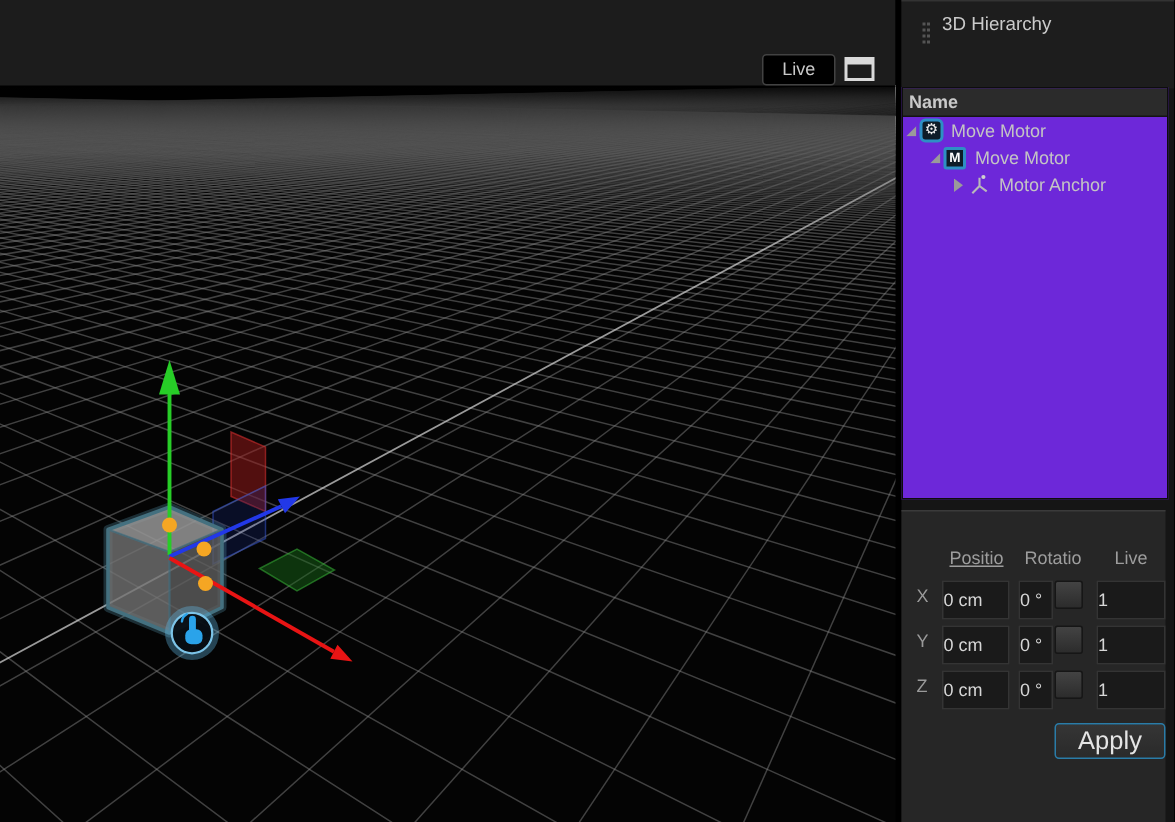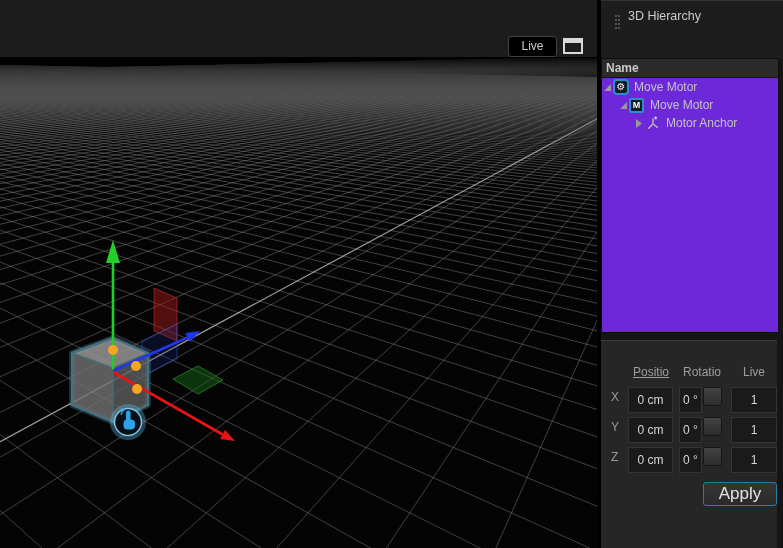--- a/index.html
+++ b/index.html
@@ -57,21 +57,21 @@
 
   .trans-panel{position:absolute;left:0;top:340px;width:176px;height:208px;background:#262626;border-top:1px solid #3a3a3a;}
   .trans-title{position:absolute;left:24px;top:5px;height:18px;display:flex;align-items:center;gap:8px;}
   .thead{position:absolute;top:24px;height:14px;font-size:12px;color:#9d9d9d;text-align:center;}
   .th-pos{left:24px;width:52px;text-decoration:underline;}
   .th-rot{left:75px;width:52px;}
   .th-size{left:129px;width:48px;}
   .xrow{position:absolute;left:0;width:176px;height:21px;}
   .axis{position:absolute;left:10px;top:0;width:14px;line-height:21px;font-size:12px;color:#9a9a9a;}
   .tin{position:absolute;top:0;height:26px;background:#1a1a1a;border:1px solid #343434;color:#d6d6d6;
-    font-size:12px;text-align:center;font-family:inherit;padding:0;box-sizing:border-box;}
+    font-size:12px;font-family:inherit;padding:0;box-sizing:border-box;}
   .tin.pos{left:27px;width:45px;}
   .tin.rot{left:78px;width:23px;}
   .tin.size{left:130px;width:46px;}
   .sq{position:absolute;left:102px;top:0;width:19px;height:19px;background:linear-gradient(#434343,#2c2c2c);
     border:1px solid #161616;border-radius:2px;padding:0;}
   .apply-btn{position:absolute;left:102px;top:141px;width:74px;height:24px;
     background:linear-gradient(#353535,#2a2a2a);border:1px solid #2a7ca8;border-radius:3px;
     color:#e4e4e4;font-size:17px;font-family:inherit;}
 </style>
 </head>

